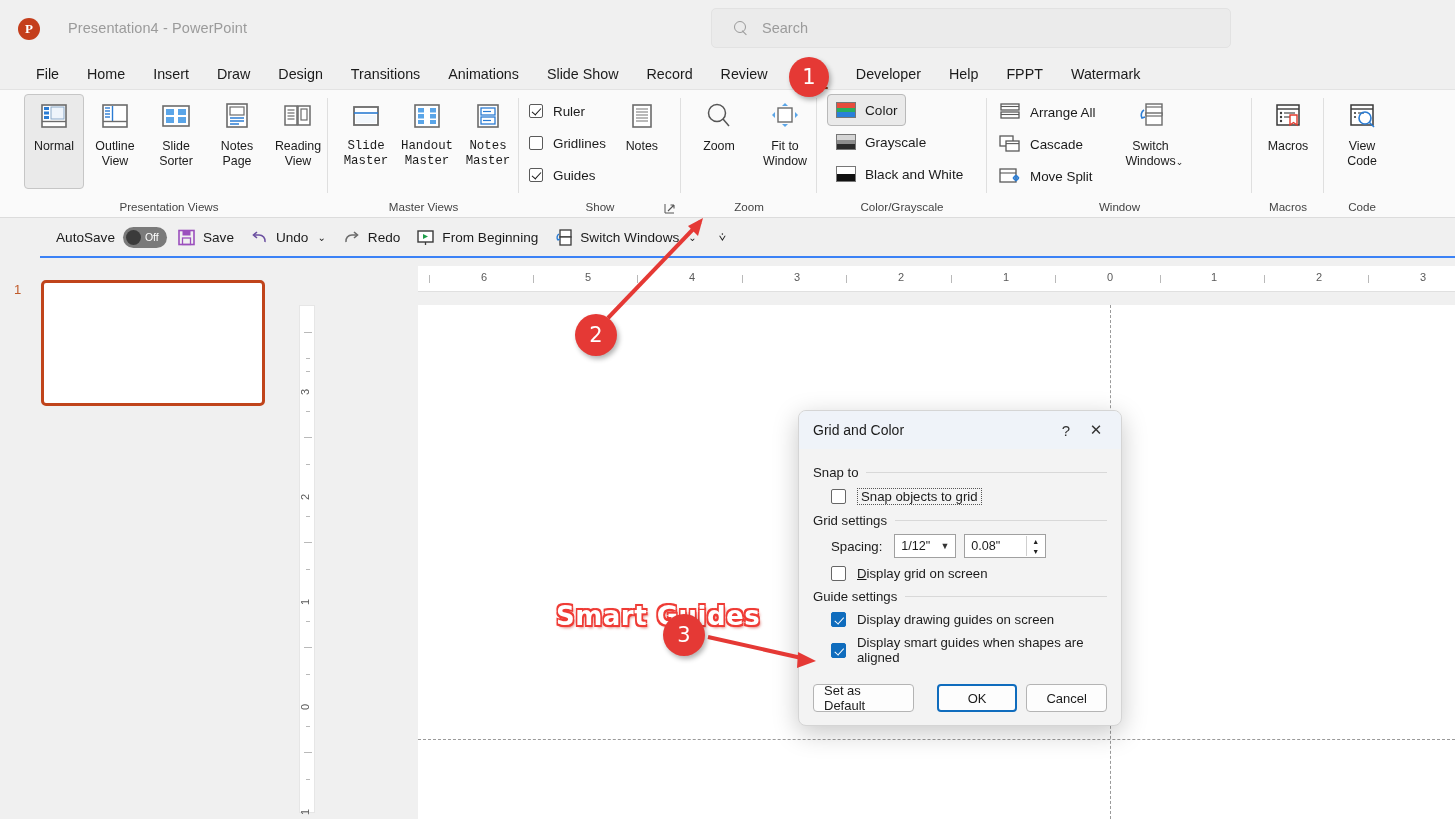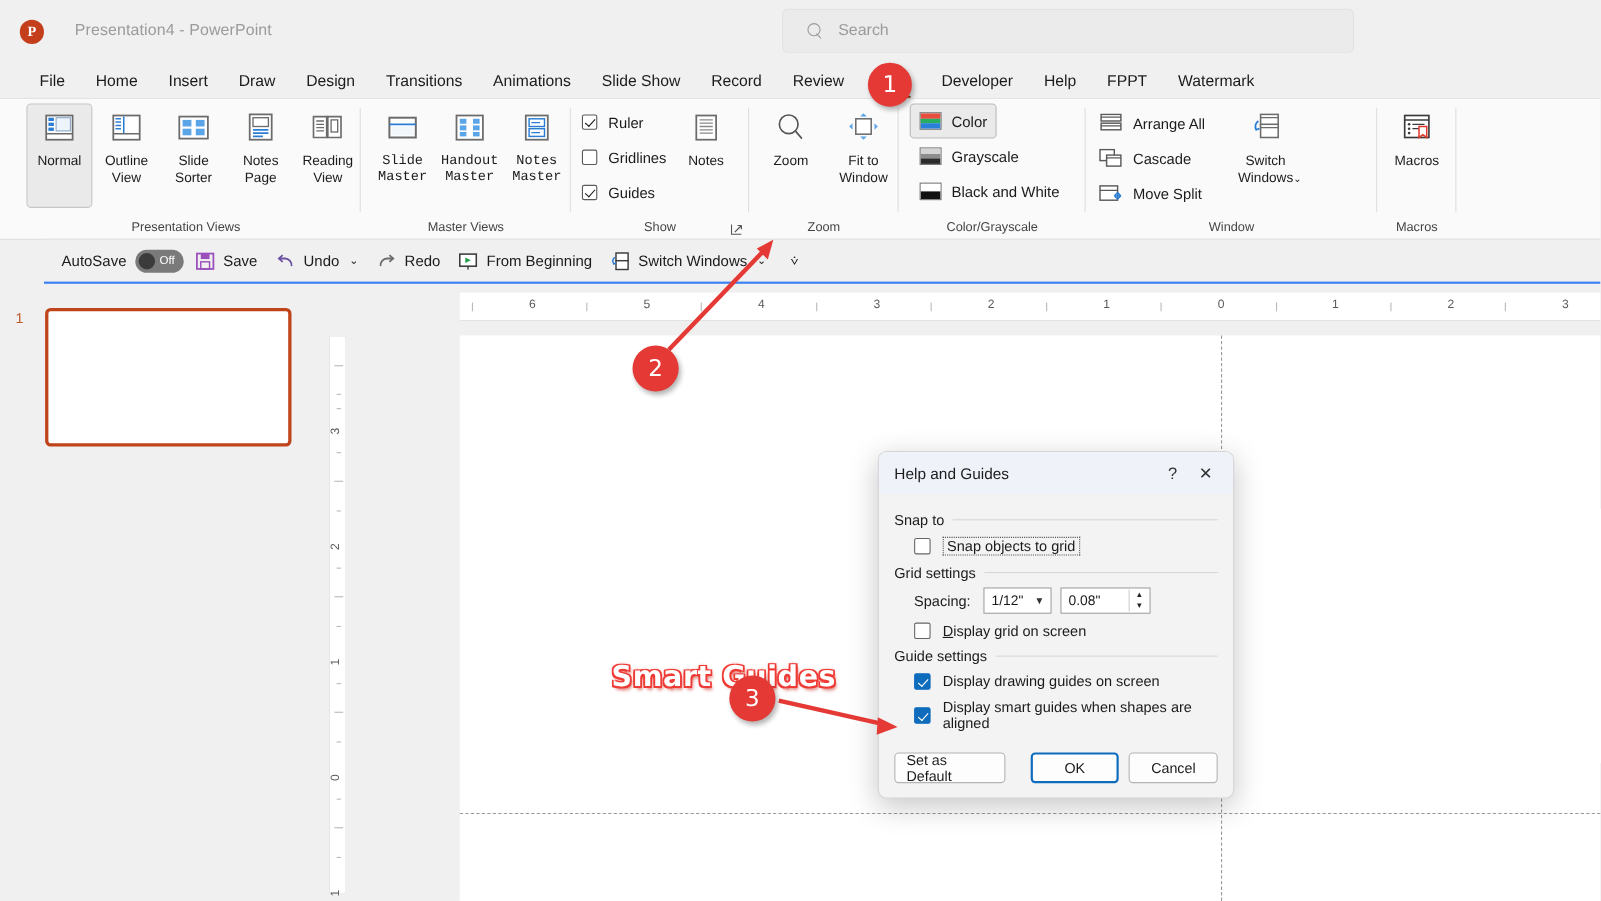--- a/index.html
+++ b/index.html
@@ -513,20 +513,39 @@
             <line x1="13" y1="16" x2="24" y2="16" stroke="#3a3a3a" stroke-width="1.1"></line>
             <path d="M19 14 h7 v10 l-3.5 -2.5 L19 24 z" fill="#fff" stroke="#e23b2e" stroke-width="1.4"></path>
           </svg>
         </span>
         <span class="lbl">Macros</span>
       </div>
     </div>
     <div class="grp-label">Macros</div>
   </div>
 
+  <div class="grp nosep" style="width:76px;">
+    <div class="grp-body" style="padding-left:8px;">
+      <div class="big-btn">
+        <span class="ico">
+          <svg width="34" height="32" viewBox="0 0 34 32">
+            <rect x="6" y="4" width="22" height="20" fill="#fff" stroke="#3a3a3a" stroke-width="1.5"></rect>
+            <line x1="6" y1="8" x2="28" y2="8" stroke="#3a3a3a" stroke-width="1.4"></line>
+            <circle cx="10" cy="12" r="1.1" fill="#3a3a3a"></circle>
+            <circle cx="10" cy="16" r="1.1" fill="#3a3a3a"></circle>
+            <line x1="13" y1="12" x2="19" y2="12" stroke="#3a3a3a" stroke-width="1.1"></line>
+            <circle cx="20" cy="17" r="6" fill="none" stroke="#2b7cd3" stroke-width="1.6"></circle>
+            <line x1="24.5" y1="21.5" x2="29" y2="26" stroke="#2b7cd3" stroke-width="1.6"></line>
+          </svg>
+        </span>
+        <span class="lbl">View Code</span>
+      </div>
+    </div>
+    <div class="grp-label">Code</div>
+  </div>
 </div>
 
 <div class="qat">
   <span style="font-size:13.6px;">AutoSave</span>
   <span class="toggle">
     <span class="knob"></span>
     <span class="t-lbl">Off</span>
   </span>
 
   <span class="qat-item">
@@ -642,21 +661,21 @@
 
   <div class="canvas">
     <div class="guide-h"></div>
     <div class="guide-v"></div>
     <div class="smart-guides-txt">Smart Guides</div>
   </div>
 </div>
 
 <div class="dlg">
   <div class="dlg-head">
-    <span class="dlg-title">Help and Guides</span>
+    <span class="dlg-title">Grid and Color</span>
     <span class="dlg-btn">?</span>
     <span class="dlg-btn">✕</span>
   </div>
   <div class="dlg-body">
 
     <div class="sec-hd">
       <span>Snap to</span>
       <span class="line"></span>
     </div>
     <div class="d-chk-row">

